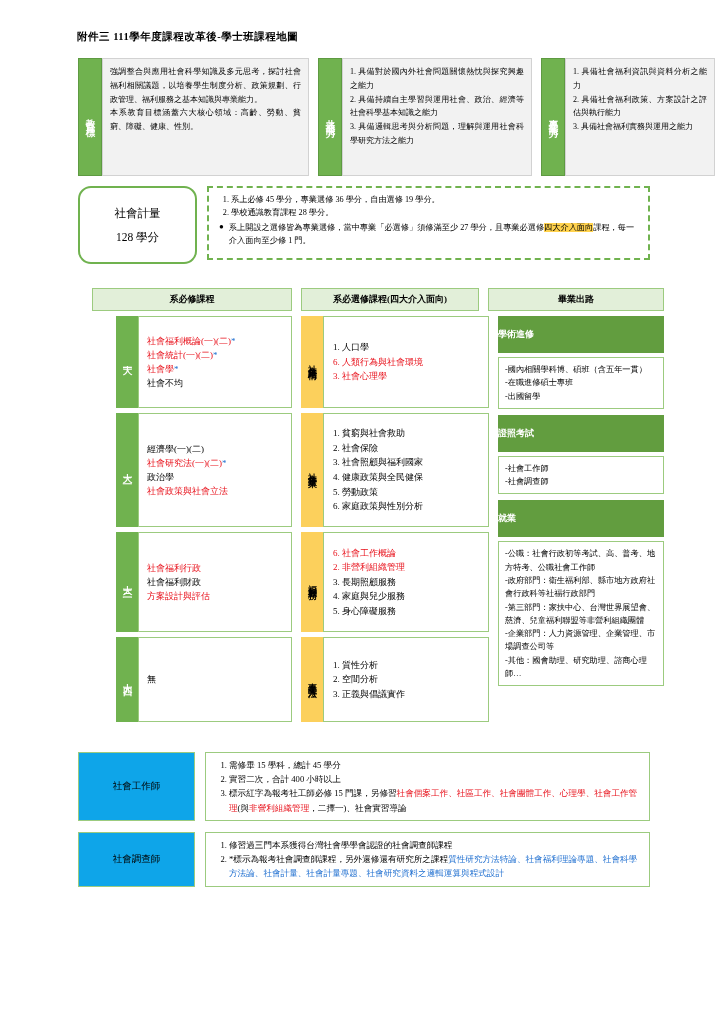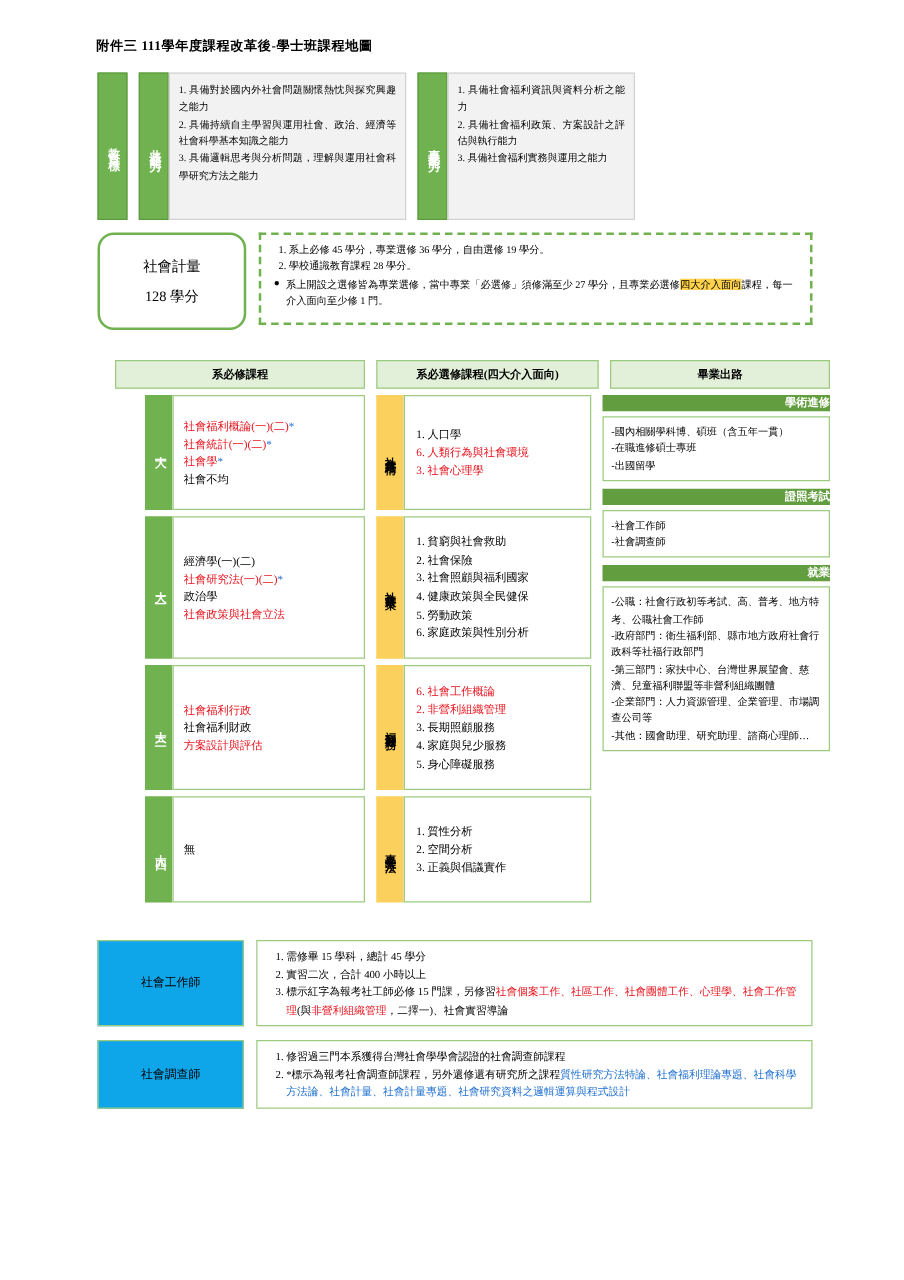--- a/index.html
+++ b/index.html
@@ -79,21 +79,21 @@
     background:#e2efd9;border:1px solid #9ccb7f;
     font-size:9px;font-weight:bold;text-align:center;
     padding:4px 0;box-sizing:border-box;
   }
   .gh.c1{width:200px;}
   .gh.c2{width:178px;}
   .gh.c3{flex:1;}
 
   .grid-body{display:flex;gap:9px;align-items:flex-start;}
   .col1{width:200px;}
-  .col2{width:172px;}
+  .col2{width:188px;}
   .col3{flex:1;}
 
   
   .yearblock{display:flex;margin-bottom:5px;padding-left:24px;}
   .year-tab{
     width:22px;background:#70b24f;color:#fff;
     display:flex;align-items:center;justify-content:center;
     font-size:9.5px;font-weight:bold;
     writing-mode:vertical-rl;text-orientation:upright;letter-spacing:5px;
   }
@@ -119,22 +119,22 @@
   .dom-body{
     flex:1;border:1px solid #9ccb7f;background:#fff;
     padding:6px 9px;box-sizing:border-box;
     font-size:9px;line-height:1.62;
     display:flex;flex-direction:column;justify-content:center;
   }
 
   
   .out-head{
     background:#629d3f;color:#fff;
-    font-size:9px;font-weight:bold;text-align:right;
-    padding:0 0;margin-bottom:4px;
+    font-size:9px;font-weight:bold;text-align:left;
+    padding:12px 0;margin-bottom:4px;
   }
   .out-body{
     border:1px solid #9ccb7f;background:#fff;
     padding:5px 6px;box-sizing:border-box;
     font-size:8.2px;line-height:1.62;
     margin-bottom:6px;
   }
   .out-body div{margin:0;}
 
   .red{color:#e8101a;}
@@ -165,20 +165,24 @@
 <body>
 
 <div class="page">
 
   <div class="doc-title">附件三 111學年度課程改革後-學士班課程地圖</div>
 
   <div class="top-row">
 
     <div class="panel">
       <div class="panel-tab">教育目標</div>
+      <div class="panel-body p1">
+        <p>強調整合與應用社會科學知識及多元思考，探討社會福利相關議題，以培養學生制度分析、政策規劃、行政管理、福利服務之基本知識與專業能力。</p>
+        <p>本系教育目標涵蓋六大核心領域：高齡、勞動、貧窮、障礙、健康、性別。</p>
+      </div>
     </div>
 
     <div class="panel">
       <div class="panel-tab">共通能力</div>
       <div class="panel-body p2">
         <p>1. 具備對於國內外社會問題關懷熱忱與探究興趣之能力</p>
         <p>2. 具備持續自主學習與運用社會、政治、經濟等社會科學基本知識之能力</p>
         <p>3. 具備邏輯思考與分析問題，理解與運用社會科學研究方法之能力</p>
       </div>
     </div>

